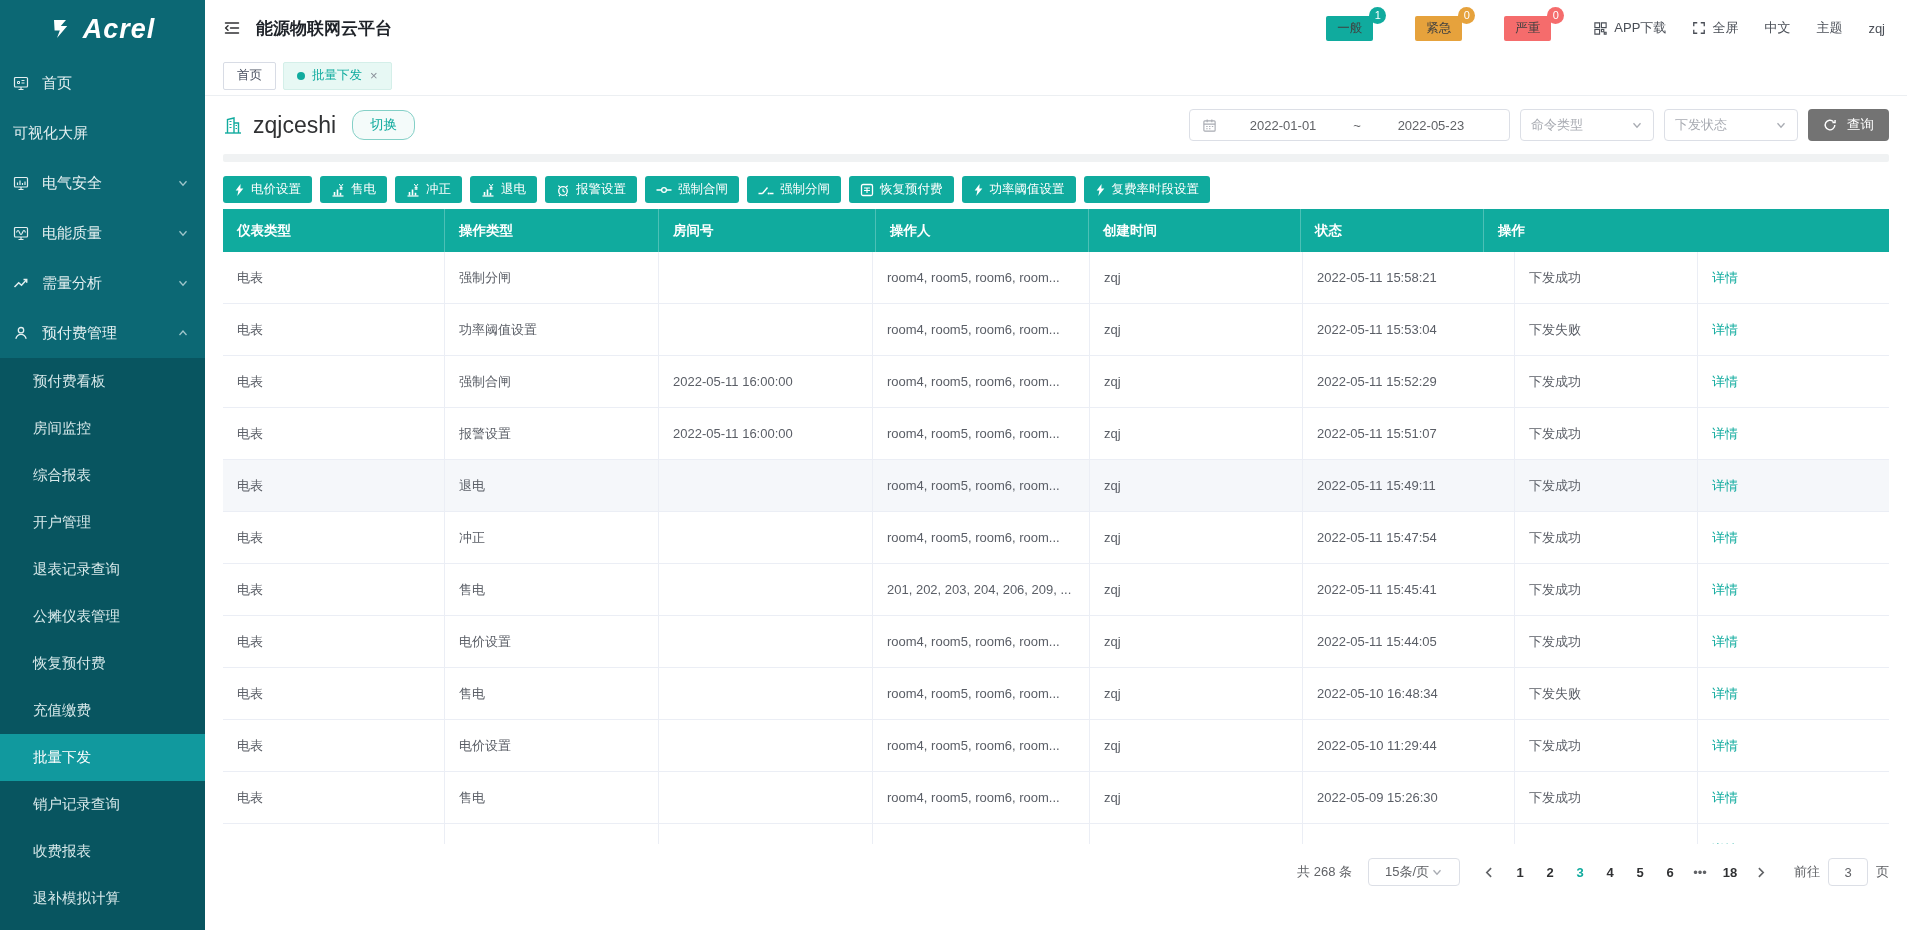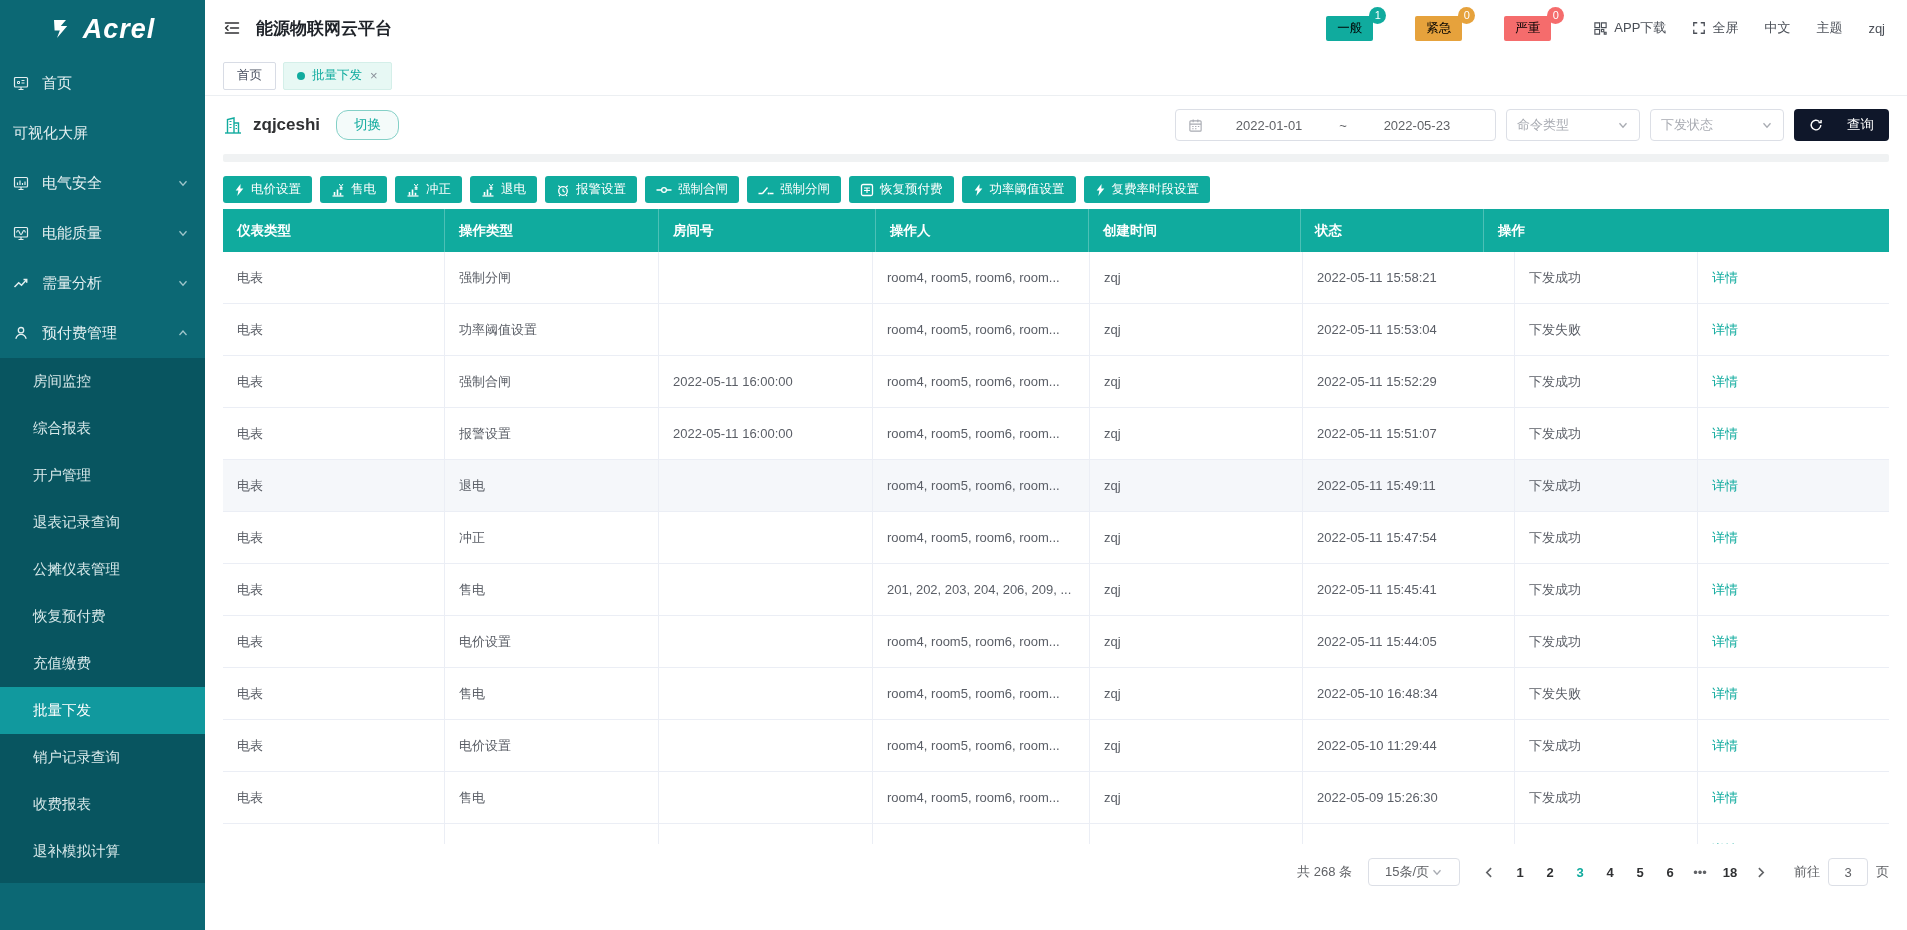--- a/index.html
+++ b/index.html
@@ -21,42 +21,42 @@
   .sub-item.active { background:#11999E; color:#fff; }
 
   
   .main { flex:1; min-width:0; display:flex; flex-direction:column; }
   .topbar { height:56px; display:flex; align-items:center; gap:15px; padding:0 22px 0 18px; }
   .hamburger { color:#303133; cursor:pointer; }
   .page-title { font-size:17px; font-weight:bold; color:#1f2329; }
   .topbar-right { margin-left:auto; display:flex; align-items:center; gap:26px; }
   .badges { display:flex; gap:42px; margin-right:16px; }
   .badge-wrap { position:relative; cursor:pointer; }
-  .badge { display:inline-block; padding:4px 11px; border-radius:2px; color:#000000; font-size:12.5px; }
+  .badge { display:inline-block; padding:4px 11px; border-radius:2px; color:#404040; font-size:12.5px; }
   .bubble { position:absolute; top:-9px; right:-13px; min-width:17px; height:17px; line-height:17px; border-radius:9px; color:#fff; font-size:11px; text-align:center; padding:0 2px; }
   .toplink { display:inline-flex; align-items:center; gap:6px; font-size:13px; color:#4a4f57; cursor:pointer; white-space:nowrap; }
 
   .tabbar { height:40px; display:flex; align-items:center; gap:7px; padding:0 18px; border-bottom:1px solid #eceff2; }
   .tab { height:28px; display:inline-flex; align-items:center; gap:7px; padding:0 13px; border:1px solid #d8dce5; border-radius:2px; background:#fff; font-size:12.5px; color:#495060; cursor:pointer; }
   .tab.active { background:#E7F8F4; border-color:#d4efe9; color:#10AB9E; }
   .dot { width:8px; height:8px; border-radius:50%; background:#10AB9E; }
   .tab-x { color:#8a9099; font-size:13px; margin-left:1px; cursor:pointer; }
 
   .content { flex:1; padding:0 18px; position:relative; }
   .filter-row { height:58px; display:flex; align-items:center; }
-  .proj-name { font-size:17px; font-weight:bold; color:#303133; margin-left:10px; }
+  .proj-name { font-size:23px; font-weight:normal; color:#303133; margin-left:10px; }
   .switch-btn { margin-left:16px; height:30px; padding:0 17px; border:1px solid #84d0c7; border-radius:12px; background:#f4fbfa; color:#10AB9E; font-size:13.5px; cursor:pointer; font-family:inherit; }
   .filter-right { margin-left:auto; display:flex; align-items:center; gap:10px; }
   .date-range { width:321px; height:32px; border:1px solid #dcdfe6; border-radius:4px; display:flex; align-items:center; padding:0 12px; font-size:13px; color:#606266; cursor:pointer; background:#fff; }
   .date-range .cal { color:#a8abb2; }
   .date-range span.dval { flex:1; text-align:center; }
   .date-sep { padding:0 4px; color:#606266; }
   .select { width:134px; height:32px; border:1px solid #dcdfe6; border-radius:4px; display:flex; align-items:center; justify-content:space-between; padding:0 10px; font-size:13px; color:#a8abb2; background:#fff; cursor:pointer; }
   .select .icon { color:#a8abb2; }
-  .query-btn { height:32px; padding:0 15px; border:none; border-radius:4px; background:#0f172a; color:#fff; font-size:13.5px; display:flex; align-items:center; gap:24px; cursor:pointer; font-family:inherit; }
+  .query-btn { height:32px; padding:0 15px; border:none; border-radius:4px; background:#737373; color:#fff; font-size:13.5px; display:flex; align-items:center; gap:10px; cursor:pointer; font-family:inherit; }
 
   .divider-band { height:8px; background:#f0f2f3; border-radius:2px; }
 
   .actions { display:flex; gap:8px; margin-top:14px; }
   .act-btn { height:27px; padding:0 11px; border:none; border-radius:3px; background:#10AB9E; color:#fff; font-size:12.5px; display:flex; align-items:center; gap:6px; cursor:pointer; white-space:nowrap; font-family:inherit; }
 
   .table-wrap { margin-top:6px; height:635px; overflow:hidden; position:relative; }
   .t-head { display:flex; height:43px; background:#10AB9E; }
   .th { display:flex; align-items:center; padding-left:14px; color:#fff; font-size:13.5px; font-weight:bold; border-right:1px solid rgba(255,255,255,.25); cursor:default; }
   .th:last-child { border-right:none; }
@@ -159,20 +159,21 @@
             </svg>
           </span>
           <span class="side-label">预付费管理</span>
           <span class="icon chev">
             <svg width="12" height="12" viewBox="0 0 12 12">
               <path d="M2.5 8l3.5-4 3.5 4" fill="none" stroke="currentColor" stroke-width="1.3"></path>
             </svg>
           </span>
         </div>
         <div class="submenu">
+          <div class="sub-item">预付费看板</div>
           <div class="sub-item">房间监控</div>
           <div class="sub-item">综合报表</div>
           <div class="sub-item">开户管理</div>
           <div class="sub-item">退表记录查询</div>
           <div class="sub-item">公摊仪表管理</div>
           <div class="sub-item">恢复预付费</div>
           <div class="sub-item">充值缴费</div>
           <div class="sub-item active">批量下发</div>
           <div class="sub-item">销户记录查询</div>
           <div class="sub-item">收费报表</div>

